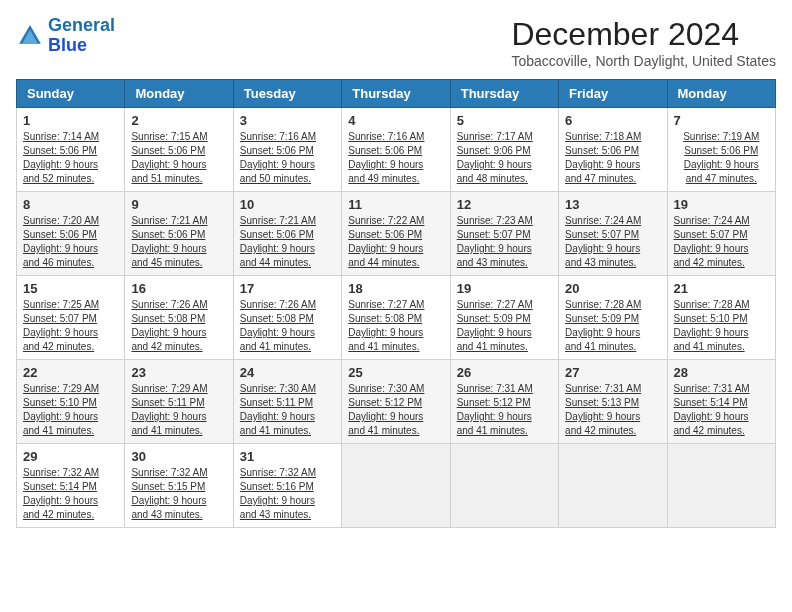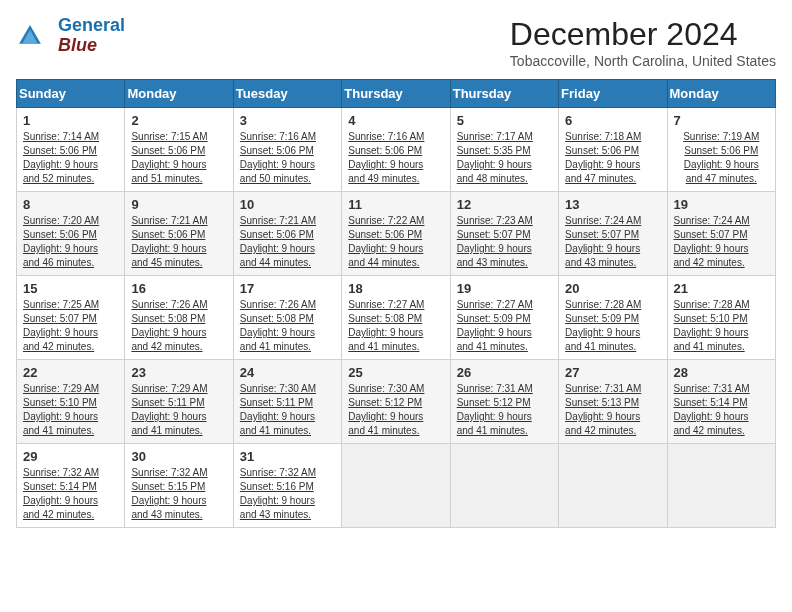--- a/index.html
+++ b/index.html
@@ -12,21 +12,21 @@
     }
     .header {
       display: flex;
       justify-content: space-between;
       align-items: flex-start;
       margin-bottom: 10px;
     }
     .logo {
       display: flex;
       align-items: center;
-      gap: 14px;
+      gap: 4px;
     }
     .logo-text {
       font-size: 18px;
       font-weight: bold;
       color: #333;
       line-height: 1.1;
     }
     .logo-text span {
       color: #1a6faf;
     }
@@ -49,21 +49,21 @@
     .calendar {
       width: 100%;
       border-collapse: collapse;
       border: 1px solid #ccc;
     }
     .calendar th {
       background-color: #2a7ab5;
       color: #fff;
       font-size: 13px;
       font-weight: bold;
-      padding: 6px 2px;
+      padding: 6px 10px;
       text-align: left;
       border: 1px solid #1e5e8a;
     }
     .calendar td {
       vertical-align: top;
       padding: 5px 6px;
       border: 1px solid #d0d0d0;
       width: calc(100%/7);
       background: #fff;
       font-size: 10.5px;
@@ -95,26 +95,26 @@
 </head>
 <body>
 
 <div class="header">
   <div class="logo">
     <svg class="logo-icon" viewBox="0 0 36 36" xmlns="http://www.w3.org/2000/svg">
       <polygon points="18,4 32,28 4,28" fill="#2a7ab5"></polygon>
       <polygon points="18,10 28,28 8,28" fill="#5aaae0"></polygon>
     </svg>
     <div class="logo-text">
-      <span>General</span><br><span style="color:#7f1d1d;font-style:italic;">Blue</span>
+      <span>General</span><br><span style="color:#1d4ed8;">Blue</span>
     </div>
   </div>
   <div class="title-block">
     <div class="month-title">December 2024</div>
-    <div class="location-title">Tobaccoville, North Carolina, United States</div>
+    <div class="location-title">Tobaccoville, North Daylight, United States</div>
   </div>
 </div>
 
 <table class="calendar">
   <thead>
     <tr>
     <th>Sunday</th>
         <th>Monday</th>
         <th>Tuesday</th>
         <th>Thursday</th>
@@ -149,21 +149,21 @@
         <td>
           <span class="day-num">4</span>
           <div class="day-info" style="white-space: pre-line;">Sunrise: 7:16 AM
 Sunset: 5:06 PM
 Daylight: 9 hours
 and 49 minutes.</div>
         </td>
         <td>
           <span class="day-num">5</span>
           <div class="day-info" style="white-space: pre-line;">Sunrise: 7:17 AM
-Sunset: 5:35 PM
+Sunset: 9:06 PM
 Daylight: 9 hours
 and 48 minutes.</div>
         </td>
         <td>
           <span class="day-num">6</span>
           <div class="day-info" style="white-space: pre-line;">Sunrise: 7:18 AM
 Sunset: 5:06 PM
 Daylight: 9 hours
 and 47 minutes.</div>
         </td>

